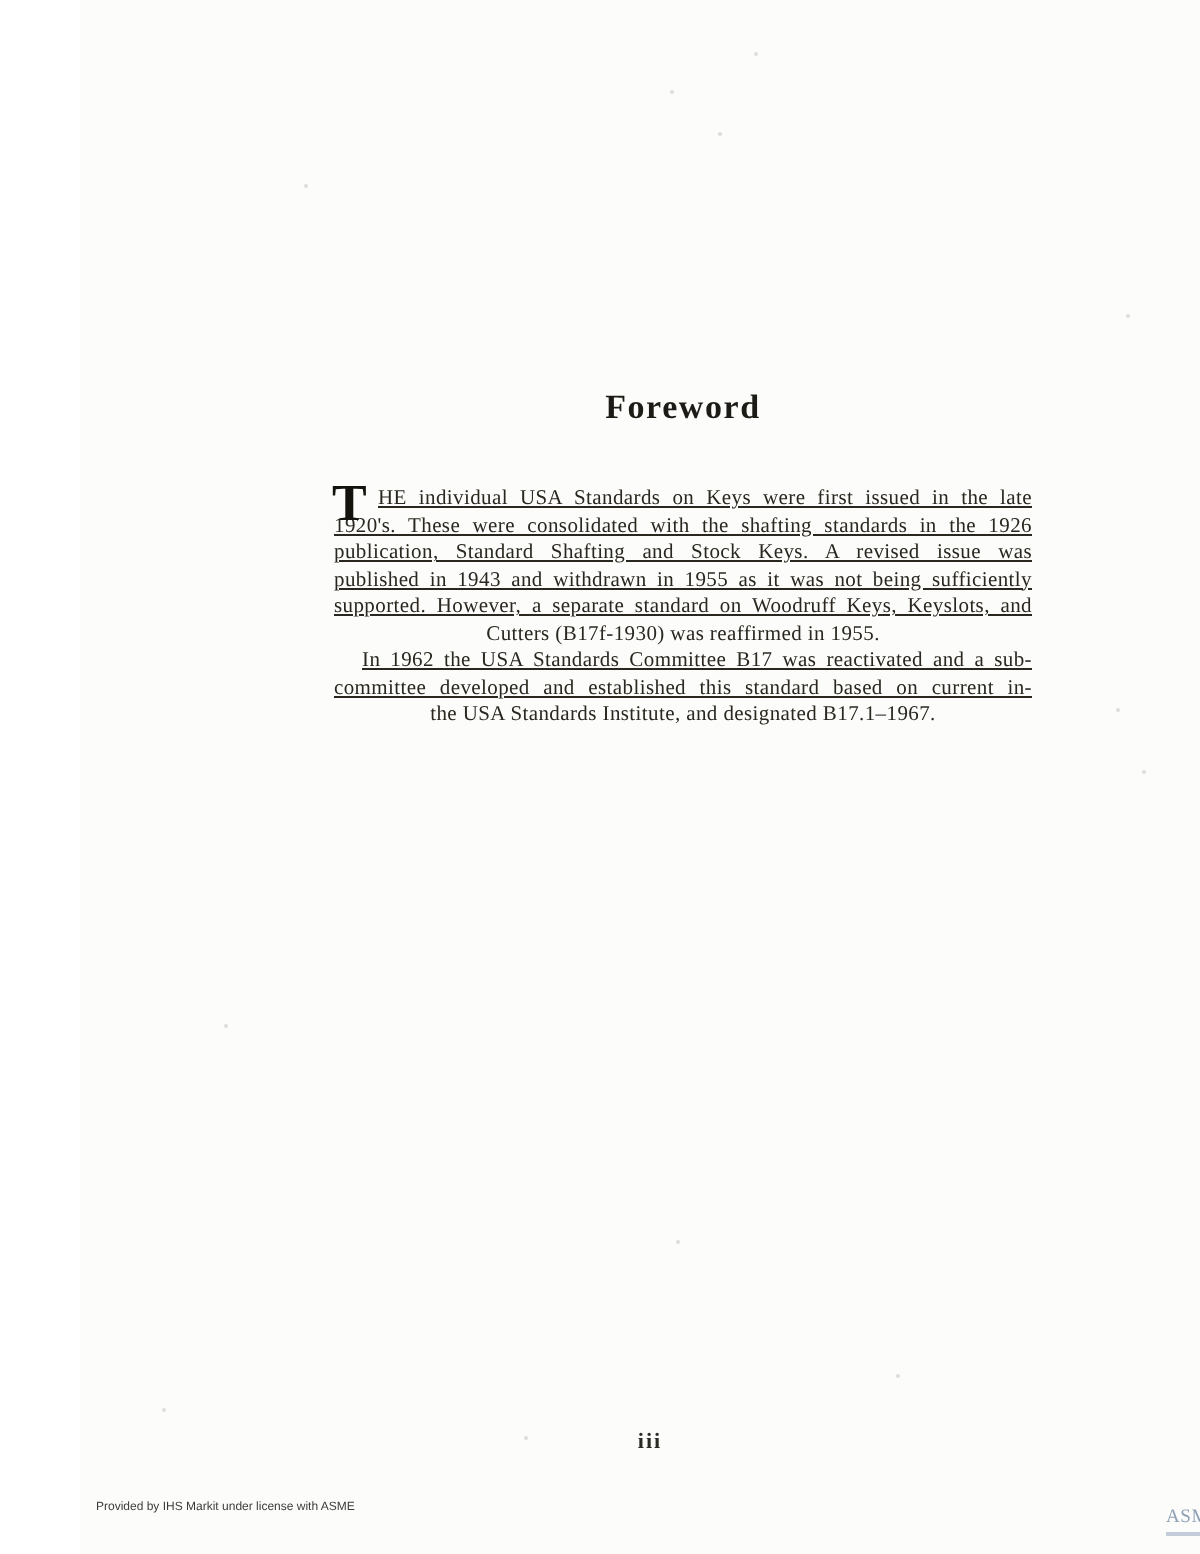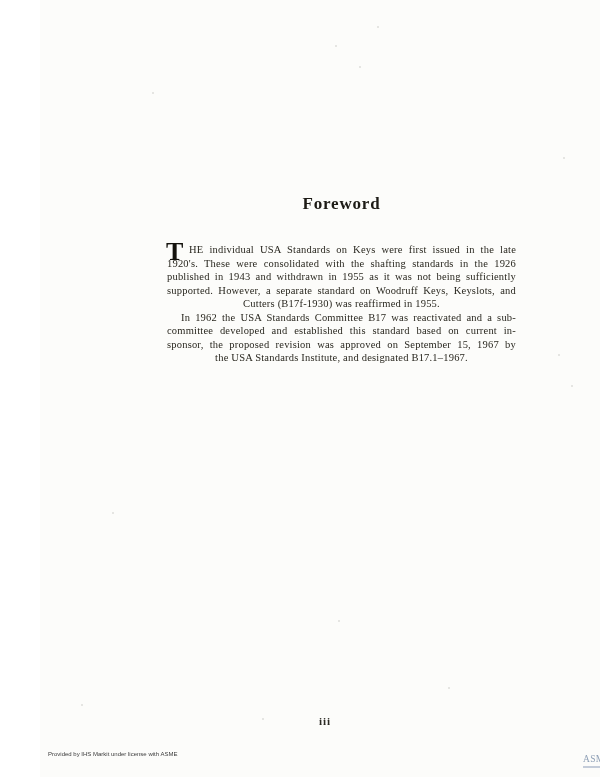--- a/index.html
+++ b/index.html
@@ -47,20 +47,21 @@
     line-height: 26px;
     color: #14120d;
   }
   .line {
     height: 13.5px;
     white-space: normal;
   }
   .jl {
     text-align: justify;
     text-align-last: justify;
+    text-decoration: underline;
   }
   .el {
     text-align: center;
   }
   .ind { text-indent: 14px; }
   .padcap { padding-left: 22px; }
   .pagenum {
     position: absolute;
     left: 285px;
     top: 715px;
@@ -122,28 +123,28 @@
 
 <div class="page">
 
   <h1 class="title">Foreword</h1>
 
   <div class="text-block">
     <span class="dropcap">T</span>
 
     <div class="line jl padcap">HE individual USA Standards on Keys were first issued in the late</div>
     <div class="line jl">1920's. These were consolidated with the shafting standards in the 1926</div>
+    <div class="line jl">publication, Standard Shafting and Stock Keys. A revised issue was</div>
     <div class="line jl">published in 1943 and withdrawn in 1955 as it was not being sufficiently</div>
     <div class="line jl">supported. However, a separate standard on Woodruff Keys, Keyslots, and</div>
     <div class="line el">Cutters (B17f-1930) was reaffirmed in 1955.</div>
 
     <div class="line jl ind">In 1962 the USA Standards Committee B17 was reactivated and a sub-</div>
     <div class="line jl">committee developed and established this standard based on current in-</div>
 
-    <div class="line jl">sponsor, the proposed revision was approved on September 15, 1967 by</div>
     <div class="line el">the USA Standards Institute, and designated B17.1–1967.</div>
   </div>
 
   <div class="pagenum">iii</div>
 
   <div class="license">Provided by IHS Markit under license with ASME</div>
 
   <div class="watermark">
     <div class="wm-text">ASME NORM</div>
     <div class="wm-sub">

